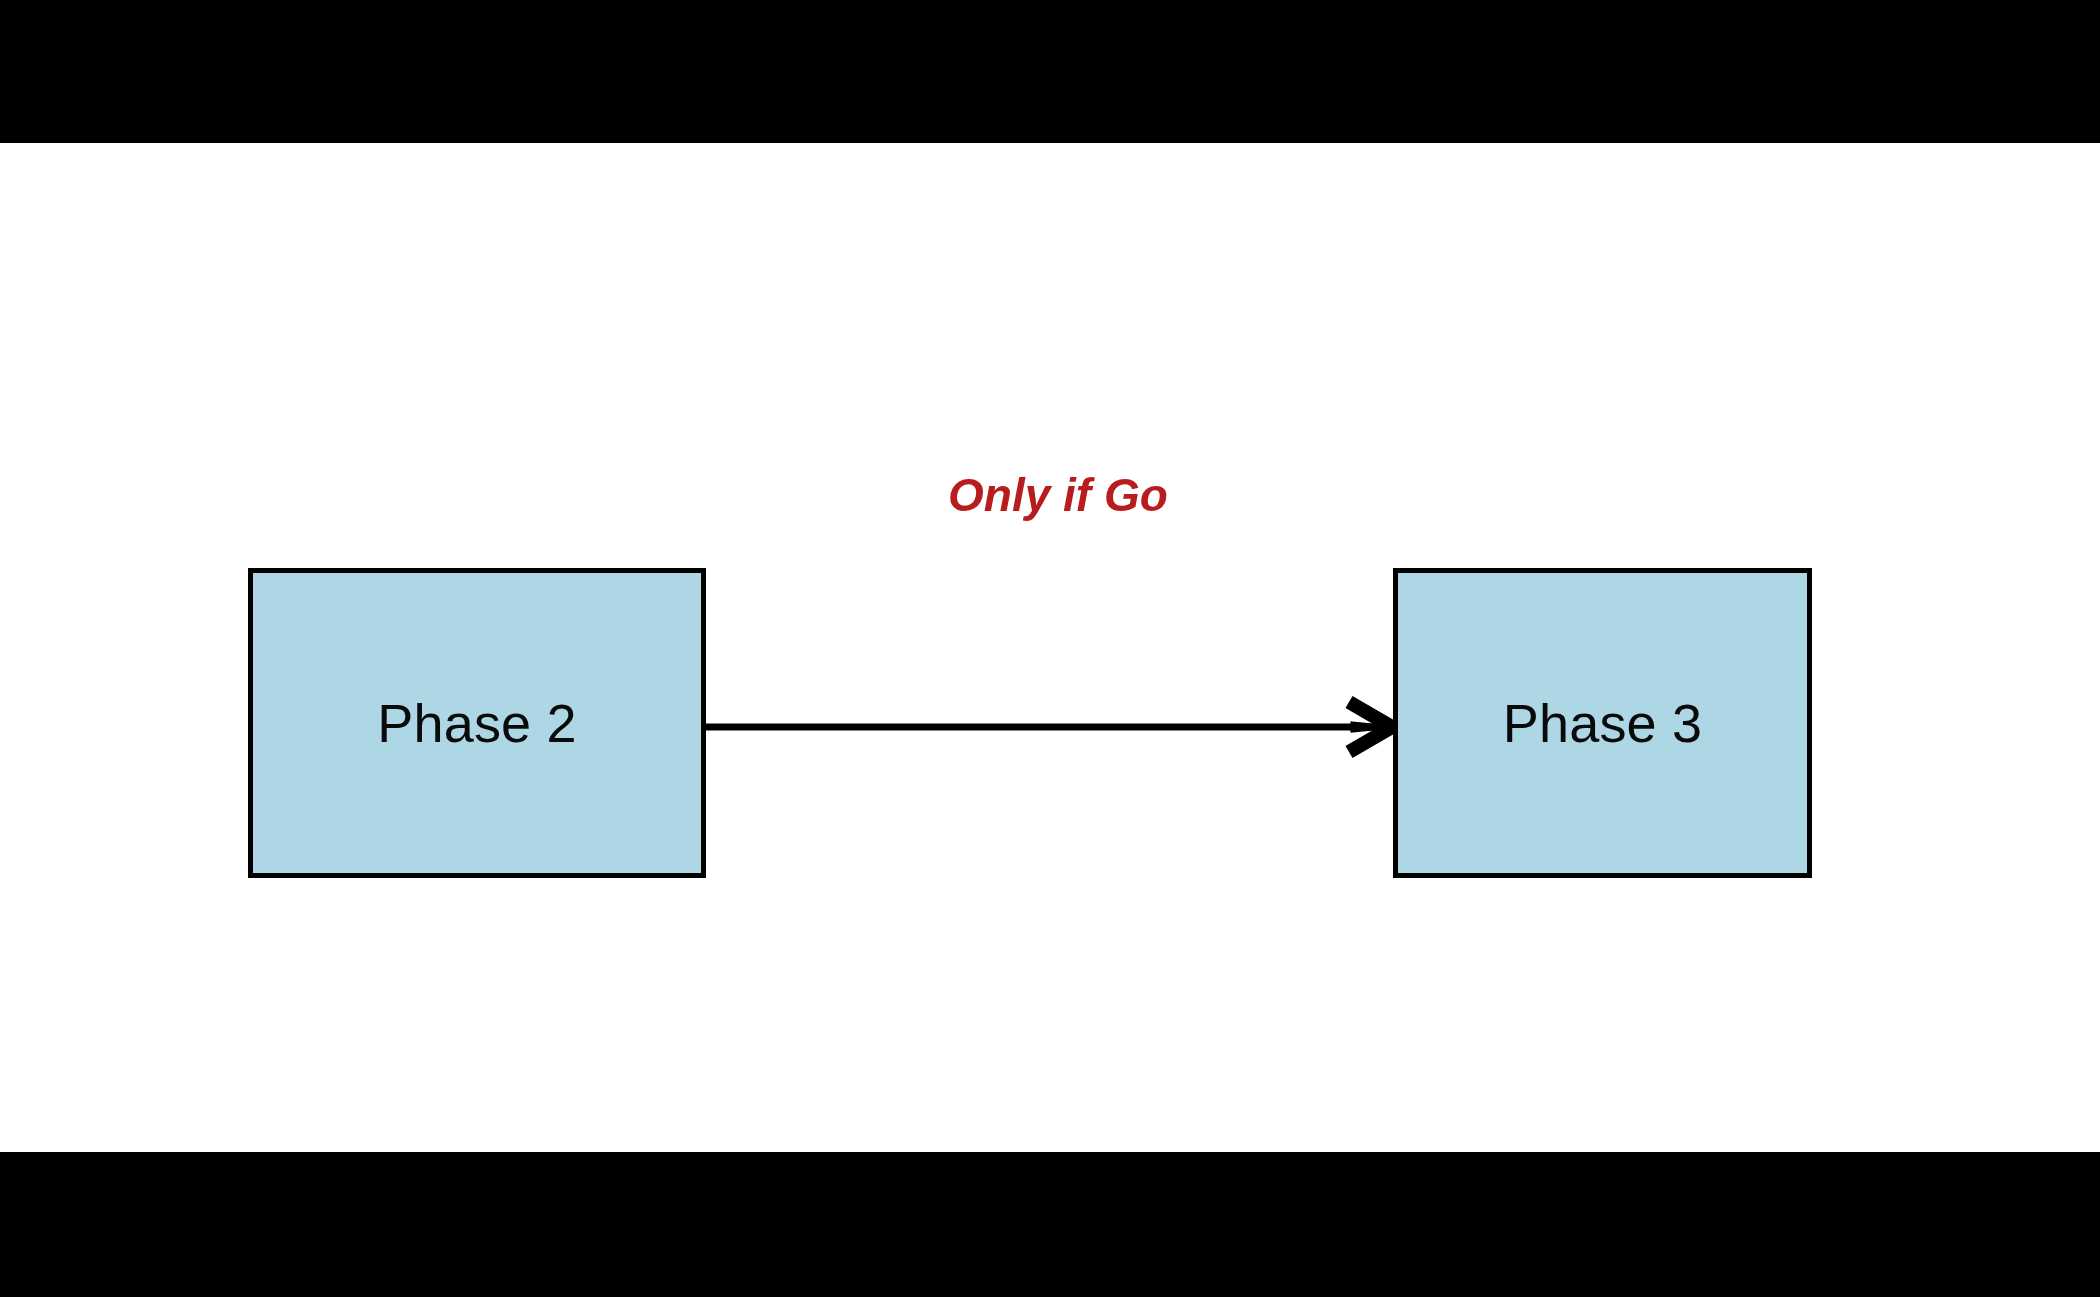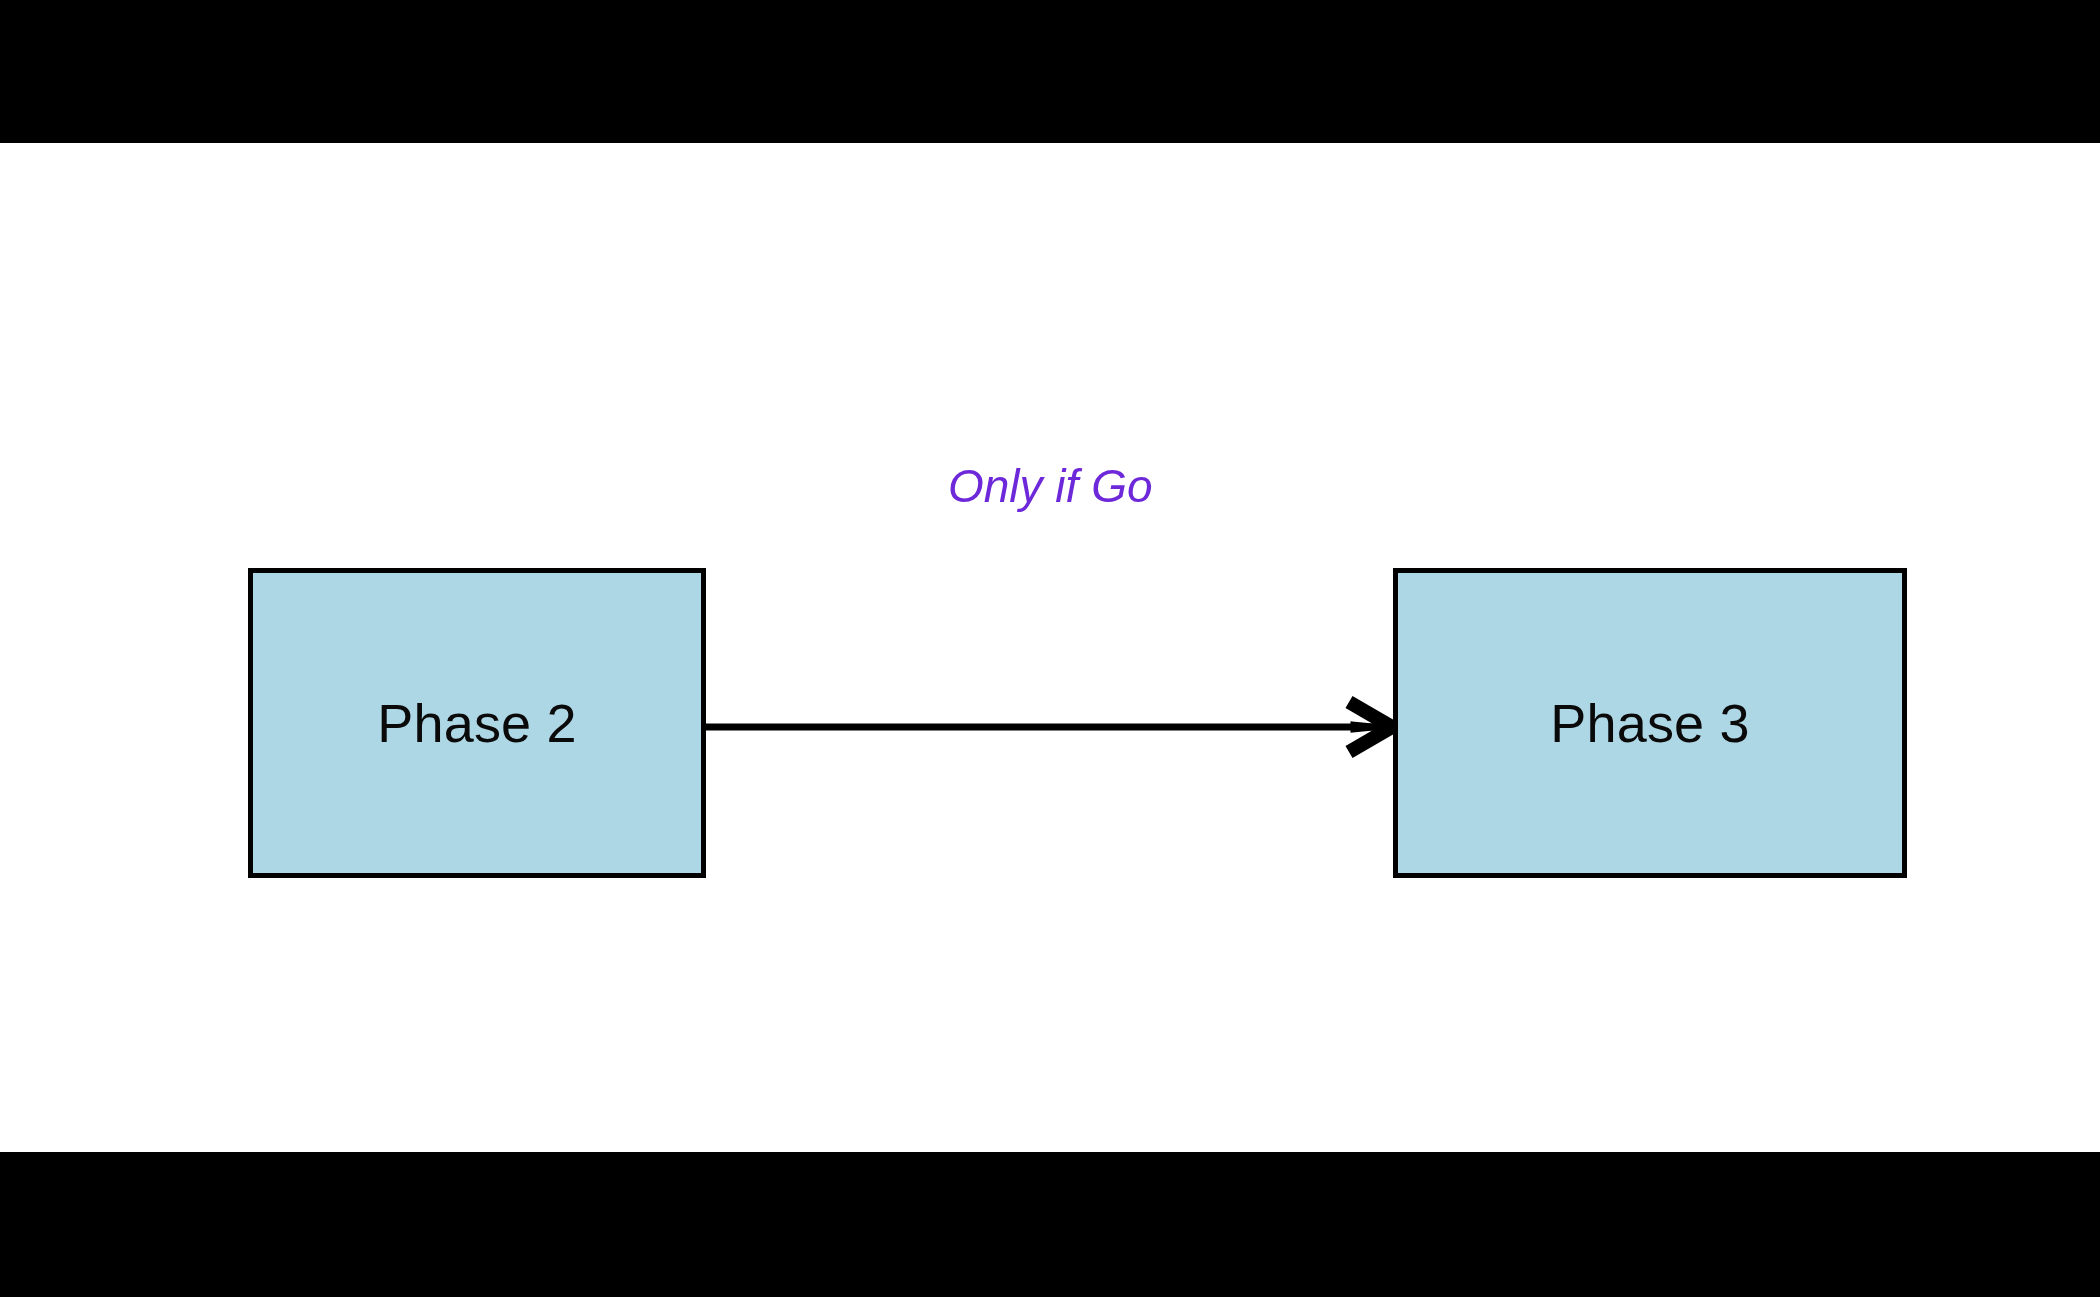--- a/index.html
+++ b/index.html
@@ -69,35 +69,35 @@
   #node-phase-2 {
     left: 248px;
     top: 425px;
     width: 458px;
     height: 310px;
     text-align: right;
   }
   #node-phase-3 {
     left: 1393px;
     top: 425px;
-    width: 514px;
+    width: 419px;
     height: 310px;
     text-align: right;
   }
 
   
   #edge-label-only-if-go {
     position: absolute;
     left: 948px;
-    top: 320px;
+    top: 329px;
     z-index: 4;
     font-size: 46px;
     font-style: italic;
-    font-weight: 400;
-    color: #6d28d9;
+    font-weight: 700;
+    color: #b91c1c;
     white-space: nowrap;
     line-height: 1;
   }
 </style>
 </head>
 <body>
 
 <div id="canvas">
 
   <div class="letterbox" id="letterbox-top"></div>

